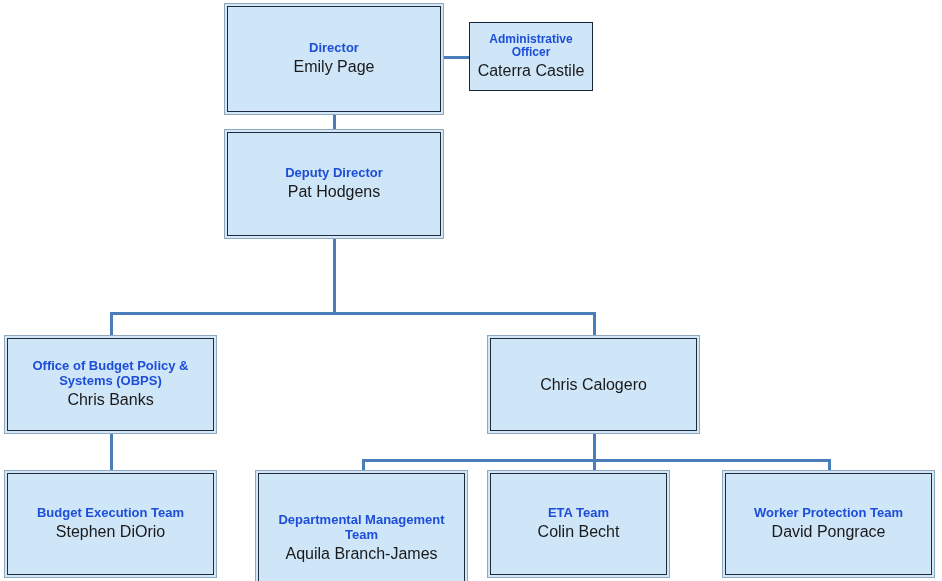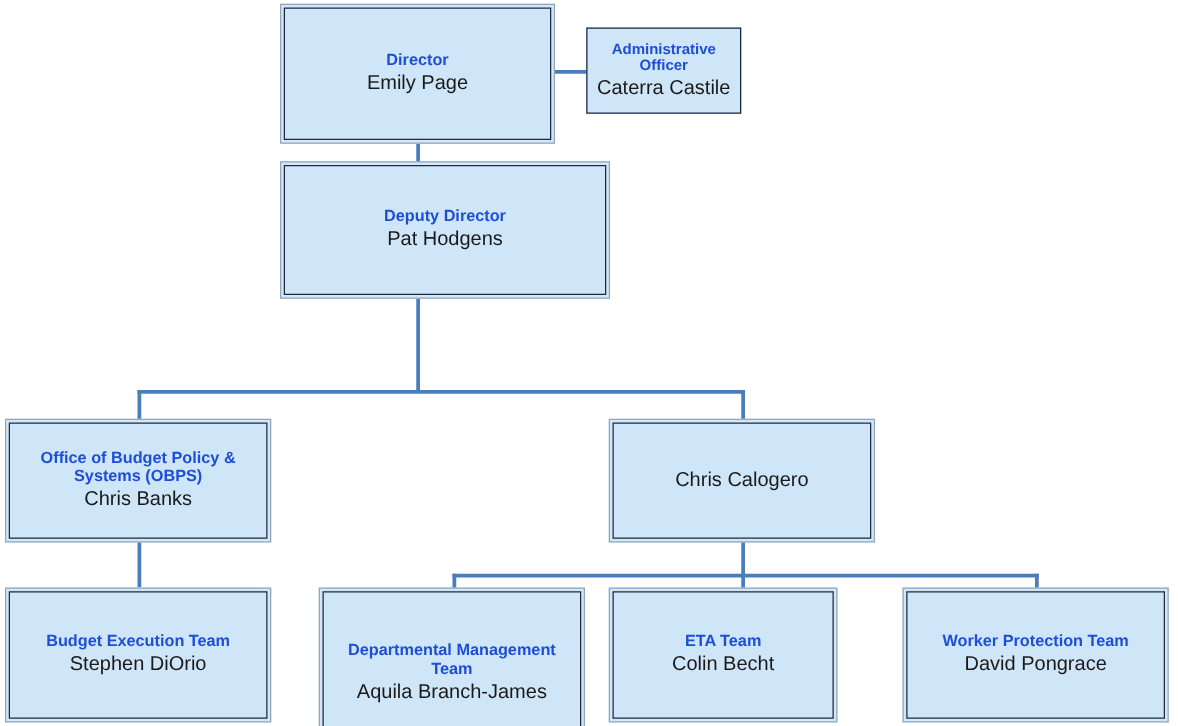--- a/index.html
+++ b/index.html
@@ -103,21 +103,21 @@
     </div>
   </div>
 
   <div class="org-box flat" style="left:469px; top:22px; width:124px; height:69px;">
     <div class="box-inner">
       <div class="box-title sm">Administrative Officer</div>
       <div class="box-name sm">Caterra Castile</div>
     </div>
   </div>
 
-  <div class="org-box" style="left:224px; top:129px; width:264px; height:110px;">
+  <div class="org-box" style="left:224px; top:129px; width:220px; height:110px;">
     <div class="box-inner">
       <div class="box-title">Deputy Director</div>
       <div class="box-name">Pat Hodgens</div>
     </div>
   </div>
 
   <div class="org-box" style="left:4px; top:335px; width:213px; height:99px;">
     <div class="box-inner">
       <div class="box-title">Office of Budget Policy &amp; Systems (OBPS)</div>
       <div class="box-name">Chris Banks</div>

